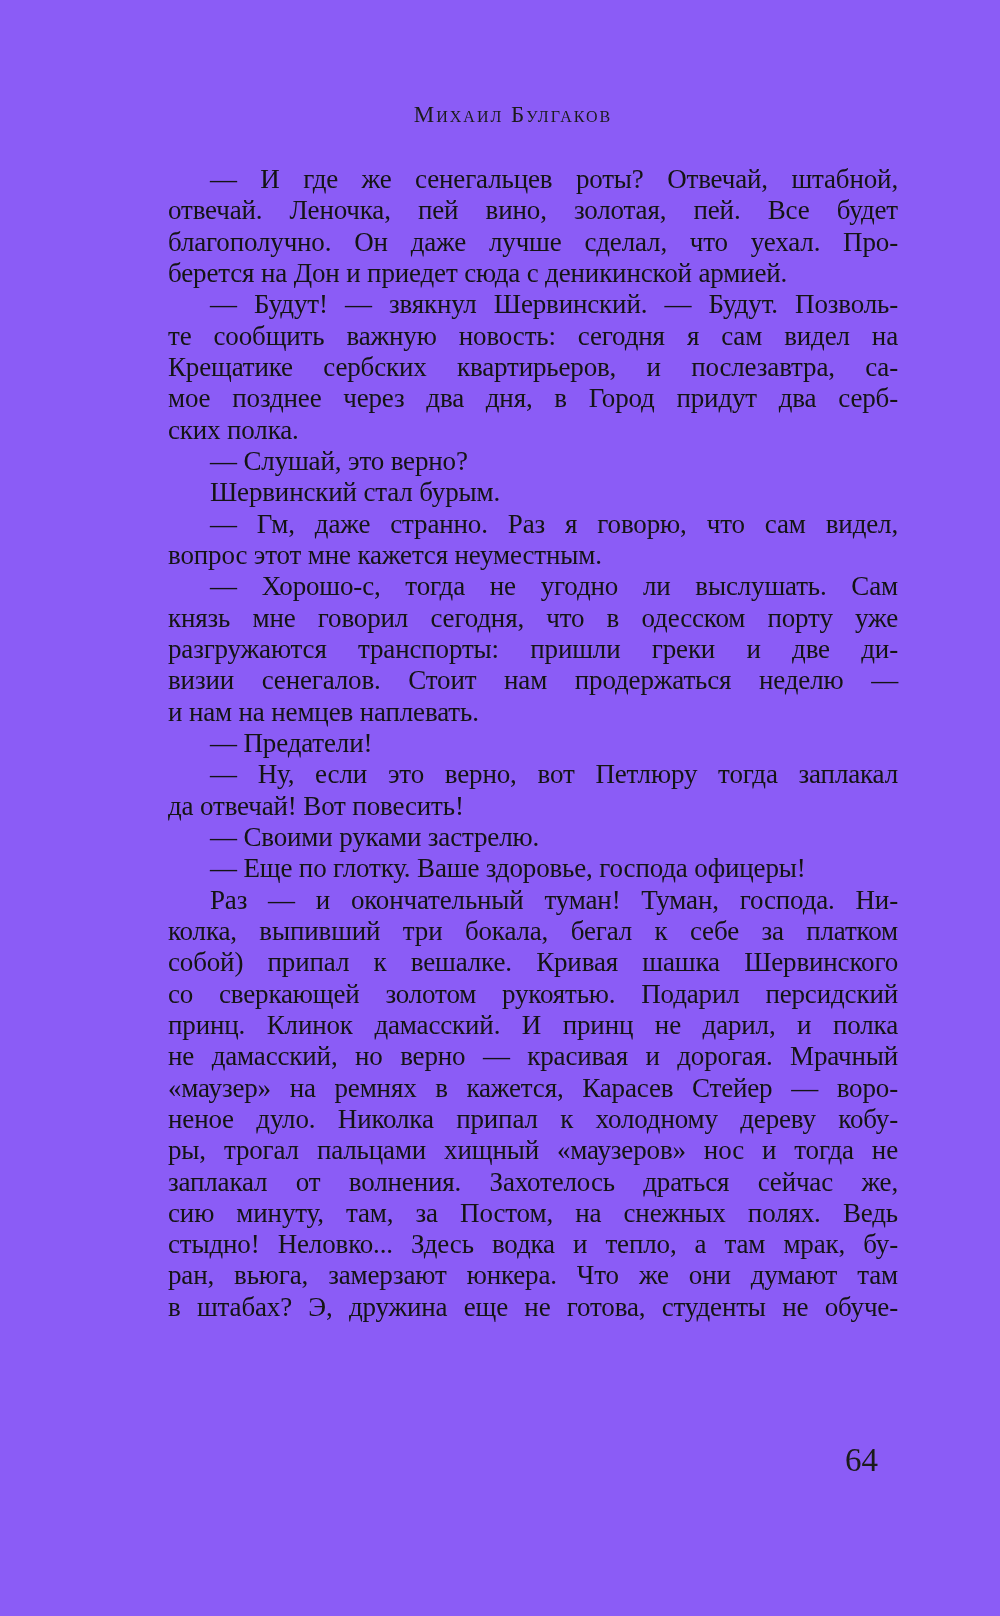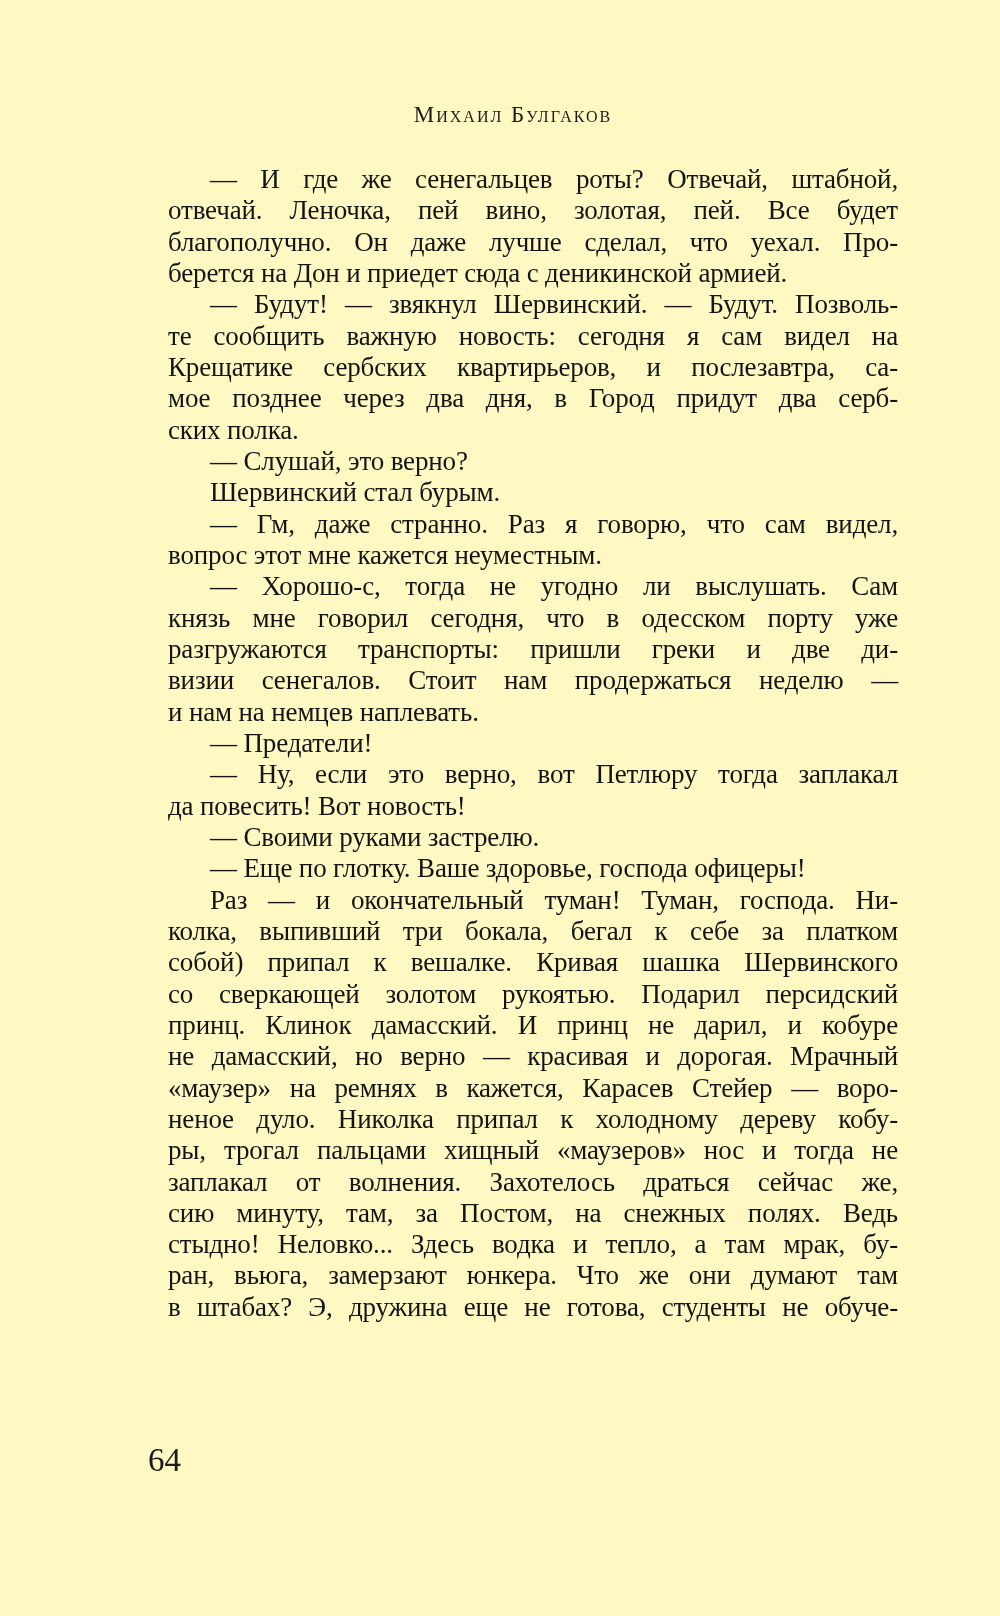--- a/index.html
+++ b/index.html
@@ -4,21 +4,21 @@
 <style>
   html, body {
     margin: 0;
     padding: 0;
     background: #e8e8e8;
   }
   .page {
     position: relative;
     width: 1000px;
     height: 1616px;
-    background: #fef9c3;
+    background: #8b5cf6;
     color: #161616;
     font-family: "Liberation Serif", "DejaVu Serif", serif;
     overflow: hidden;
   }
   .running-head {
     position: absolute;
     top: 102px;
     left: 148px;
     width: 730px;
     text-align: center;
@@ -44,21 +44,21 @@
     text-align-last: justify;
     white-space: normal;
   }
   .line.first { text-indent: 42px; }
   .line.end { text-align-last: left; }
   .page-number {
     position: absolute;
     top: 1442px;
     left: 148px;
     width: 730px;
-    text-align: left;
+    text-align: right;
     font-size: 33px;
     color: #1b1b1b;
   }
 </style>
 </head>
 <body>
 
 <div class="page">
   <div class="running-head">Михаил Булгаков</div>
 
@@ -91,34 +91,34 @@
         <div class="line">князь мне говорил сегодня, что в одесском порту уже</div>
         <div class="line">разгружаются транспорты: пришли греки и две ди-</div>
         <div class="line">визии сенегалов. Стоит нам продержаться неделю —</div>
         <div class="line end">и нам на немцев наплевать.</div>
       </div>
       <div class="para">
         <div class="line first end">— Предатели!</div>
       </div>
       <div class="para">
         <div class="line first">— Ну, если это верно, вот Петлюру тогда заплакал</div>
-        <div class="line end">да повесить! Вот новость!</div>
+        <div class="line end">да отвечай! Вот повесить!</div>
       </div>
       <div class="para">
         <div class="line first end">— Своими руками застрелю.</div>
       </div>
       <div class="para">
         <div class="line first end">— Еще по глотку. Ваше здоровье, господа офицеры!</div>
       </div>
       <div class="para">
         <div class="line first">Раз — и окончательный туман! Туман, господа. Ни-</div>
         <div class="line">колка, выпивший три бокала, бегал к себе за платком</div>
         <div class="line">собой) припал к вешалке. Кривая шашка Шервинского</div>
         <div class="line">со сверкающей золотом рукоятью. Подарил персидский</div>
-        <div class="line">принц. Клинок дамасский. И принц не дарил, и кобуре</div>
+        <div class="line">принц. Клинок дамасский. И принц не дарил, и полка</div>
         <div class="line">не дамасский, но верно — красивая и дорогая. Мрачный</div>
         <div class="line">«маузер» на ремнях в кажется, Карасев Стейер — воро-</div>
         <div class="line">неное дуло. Николка припал к холодному дереву кобу-</div>
         <div class="line">ры, трогал пальцами хищный «маузеров» нос и тогда не</div>
         <div class="line">заплакал от волнения. Захотелось драться сейчас же,</div>
         <div class="line">сию минуту, там, за Постом, на снежных полях. Ведь</div>
         <div class="line">стыдно! Неловко... Здесь водка и тепло, а там мрак, бу-</div>
         <div class="line">ран, вьюга, замерзают юнкера. Что же они думают там</div>
         <div class="line">в штабах? Э, дружина еще не готова, студенты не обуче-</div>
       </div>

